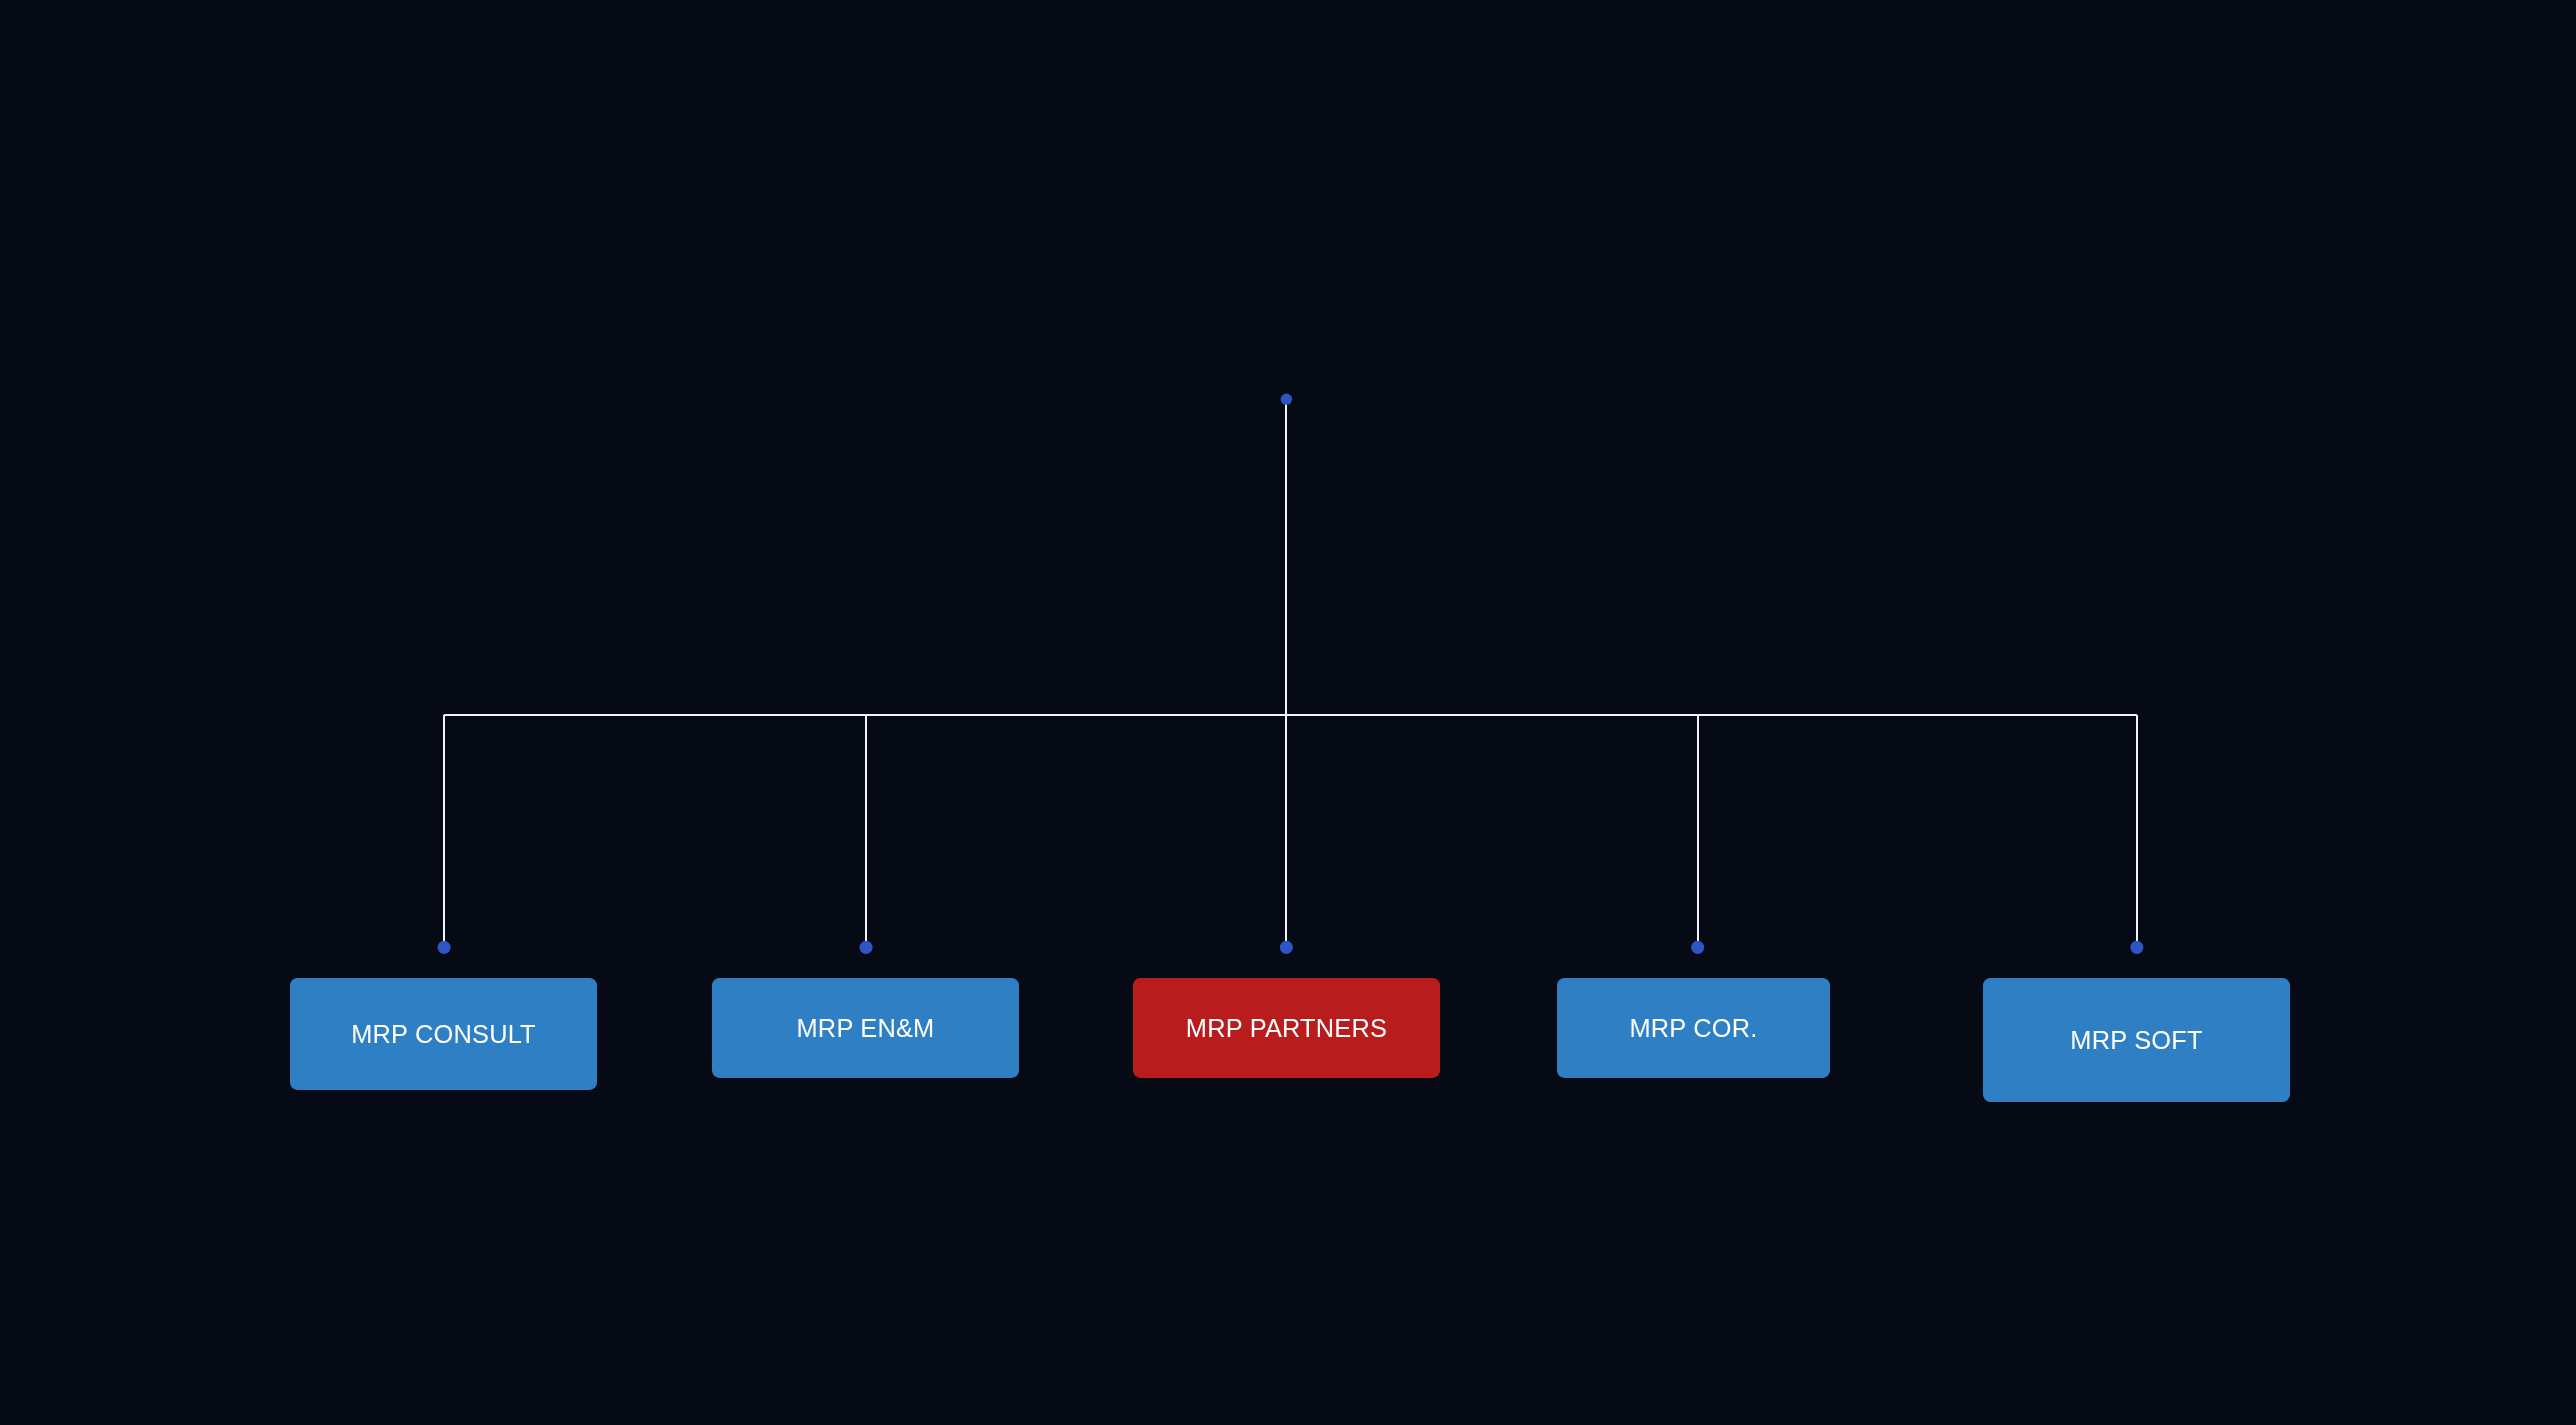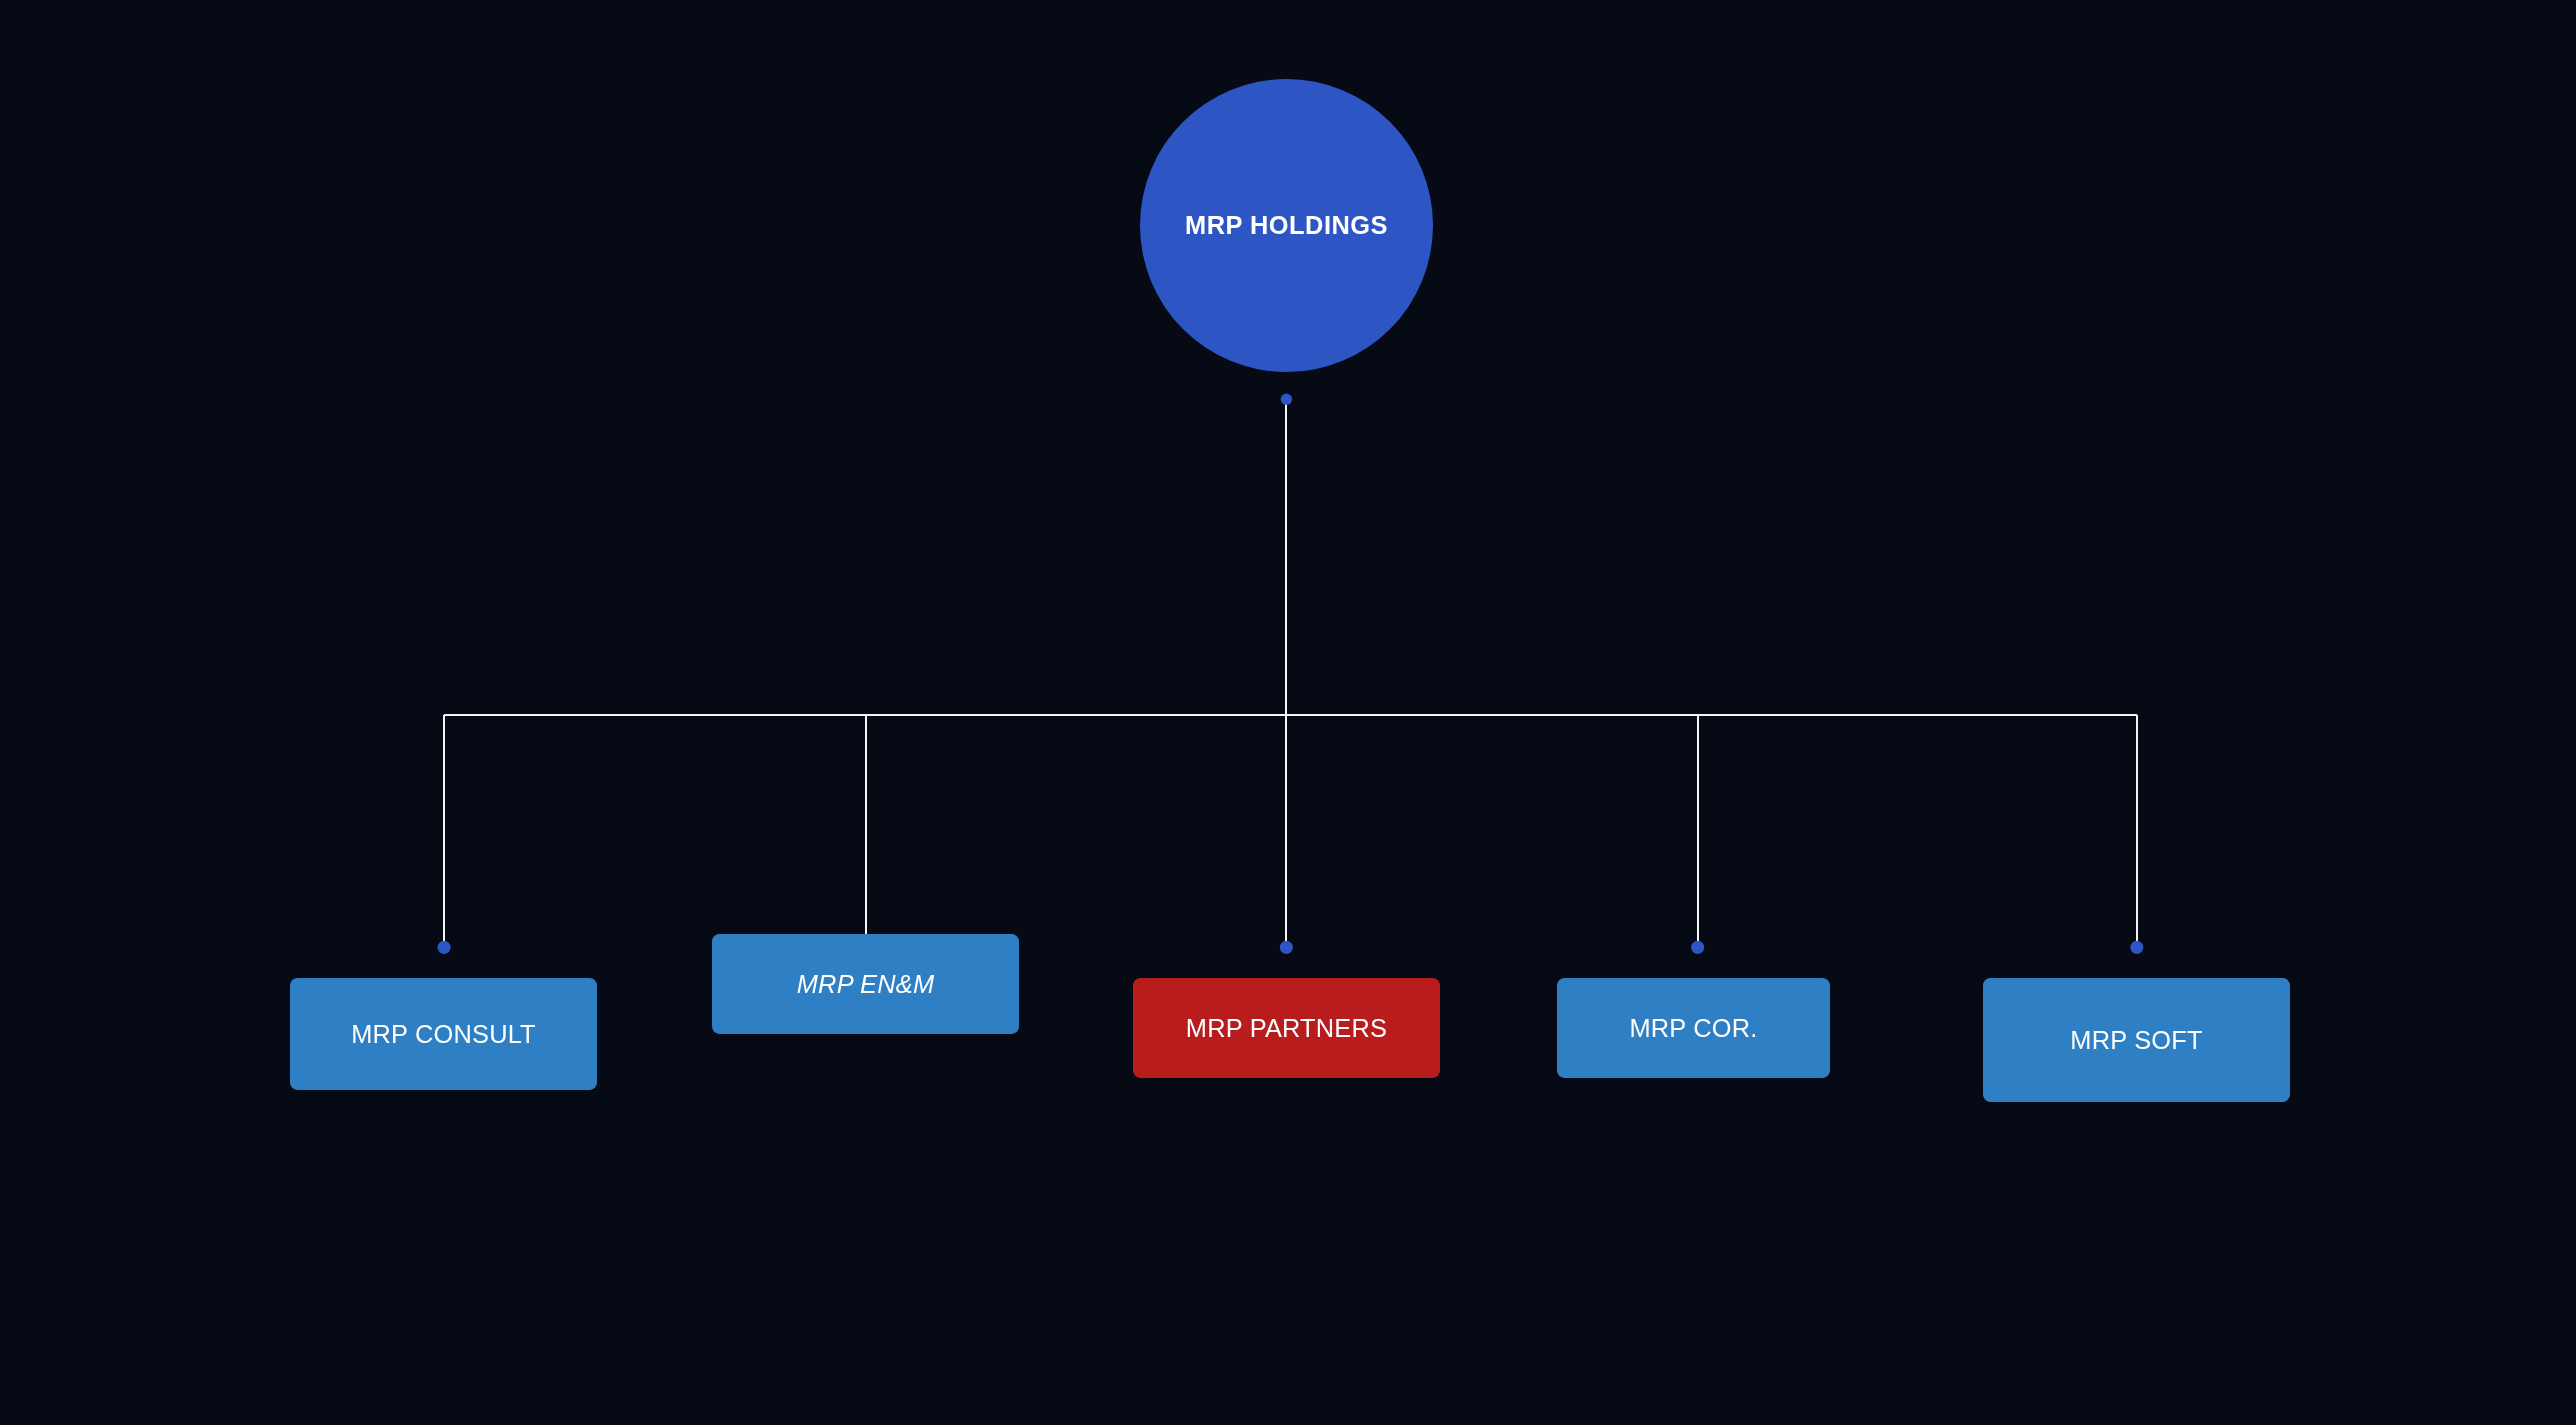--- a/index.html
+++ b/index.html
@@ -97,29 +97,26 @@
     <g id="edge-dots">
         <circle cx="1570" cy="487" r="7" fill="#2e55c4"></circle>
         <circle cx="542" cy="1156" r="8" fill="#2e55c4"></circle>
         <circle cx="1057" cy="1156" r="8" fill="#2e55c4"></circle>
         <circle cx="1570" cy="1156" r="8" fill="#2e55c4"></circle>
         <circle cx="2072" cy="1156" r="8" fill="#2e55c4"></circle>
         <circle cx="2608" cy="1156" r="8" fill="#2e55c4"></circle>
       </g>
   </svg>
 
-  <div class="root-node" id="root-node" style="left: 1140px; top: 79px; width: 293px; height: 293px; background: rgb(46, 85, 196);">
-    <span class="root-label">MRP HOLDINGS</span>
-  </div>
 
   <div id="child-layer">
       <div class="child-node" style="left: 290px; top: 978px; width: 307px; height: 112px; background: rgb(47, 127, 196);">
         <span class="child-label">MRP CONSULT</span>
       </div>
-      <div class="child-node" style="left: 712px; top: 934px; width: 307px; height: 100px; background: rgb(47, 127, 196); font-style: italic;">
+      <div class="child-node" style="left: 712px; top: 978px; width: 307px; height: 100px; background: rgb(47, 127, 196);">
         <span class="child-label">MRP EN&amp;M</span>
       </div>
       <div class="child-node" style="left: 1133px; top: 978px; width: 307px; height: 100px; background: #b91c1c;">
         <span class="child-label">MRP PARTNERS</span>
       </div>
       <div class="child-node" style="left: 1557px; top: 978px; width: 273px; height: 100px; background: rgb(47, 127, 196);">
         <span class="child-label">MRP COR.</span>
       </div>
       <div class="child-node" style="left: 1983px; top: 978px; width: 307px; height: 124px; background: rgb(47, 127, 196);">
         <span class="child-label">MRP SOFT</span>

